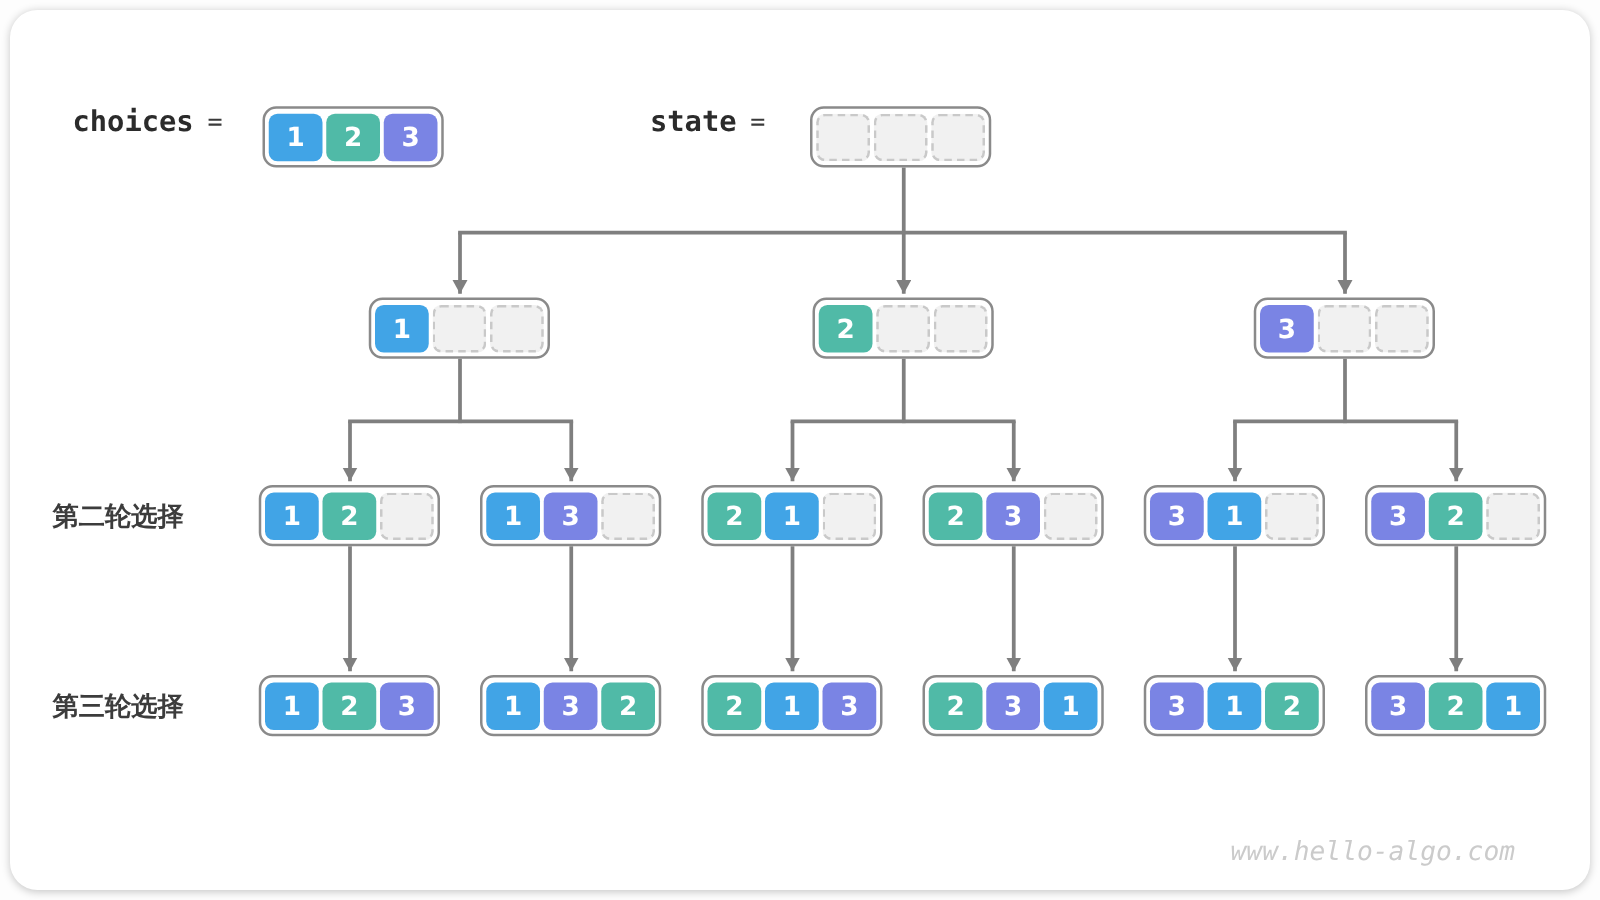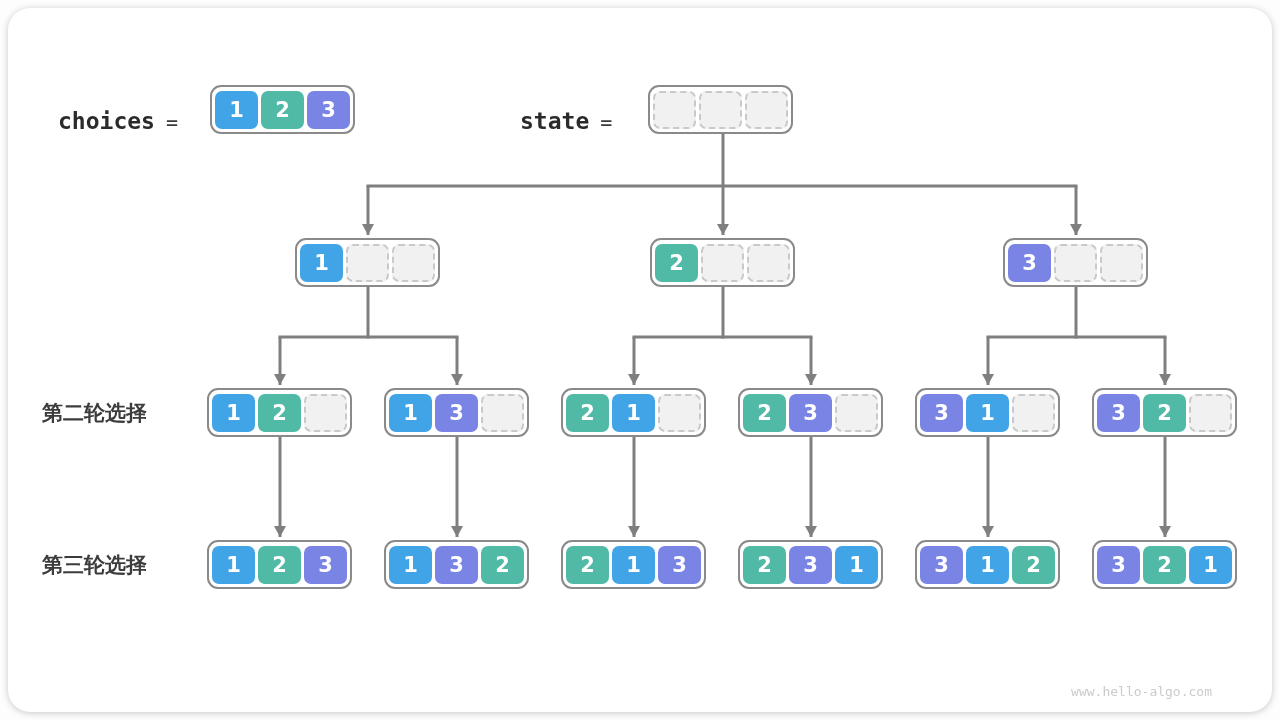--- a/index.html
+++ b/index.html
@@ -7,41 +7,41 @@
               font-family:"Liberation Sans","DejaVu Sans",sans-serif; }
   .stage { position:relative; width:1280px; height:720px; }
   .card { position:absolute; left:8px; top:8px; width:1264px; height:704px;
           background:#ffffff; border-radius:22px;
           box-shadow:0 1px 7px rgba(0,0,0,0.22); }
   svg.connectors { position:absolute; left:0; top:0; width:1280px; height:720px;
                    pointer-events:none; }
   svg.connectors line { stroke:var(--line,#7f7f7f); stroke-width:3; }
   svg.connectors path { fill:var(--line,#7f7f7f); }
 
-  .code-label { position:absolute; height:49px; display:flex; align-items:flex-end; gap:11px;
+  .code-label { position:absolute; height:49px; display:flex; align-items:flex-start; gap:11px;
                 font-family:"DejaVu Sans Mono","Liberation Mono",monospace; color:#2b2b2b; }
   .code-label .kw { font-weight:700; font-size:23px; }
   .code-label .eq { font-weight:500; font-size:20px; color:#3a3a3a; }
 
   .round-label { position:absolute; height:49px; display:flex; align-items:center;
                  font-size:21px; font-weight:600; color:#3c3c3c; }
 
   .node { position:absolute; height:49px; background:#fff;
           border:2.5px solid var(--node-border,#8a8a8a); border-radius:11px;
           display:flex; align-items:center; padding:0 3px; gap:3px; }
   .cell { width:43px; height:38px; border-radius:7px;
           display:flex; align-items:center; justify-content:center;
           font-family:"DejaVu Sans","Liberation Sans",sans-serif;
           font-weight:700; font-size:21px; color:#ffffff; }
   .cell.empty { background:var(--empty-fill,#f1f1f1);
                 border:2px dashed var(--empty-border,#c9c9c9); }
 
-  .watermark { position:absolute; right:68px; top:684px;
+  .watermark { position:absolute; right:68px; top:669px;
                font-family:"DejaVu Sans Mono","Liberation Mono",monospace;
-               font-size:13px; color:#cbcbcb; }
+               font-size:21px; color:#cbcbcb;font-style:italic; }
 </style>
 </head>
 <body>
 
 <div class="stage">
   <div class="card"></div>
 
   <svg class="connectors" viewBox="0 0 1280 720">
     <defs>
       <marker id="arrow" markerUnits="userSpaceOnUse" markerWidth="13" markerHeight="14" refX="11" refY="6" orient="auto">

